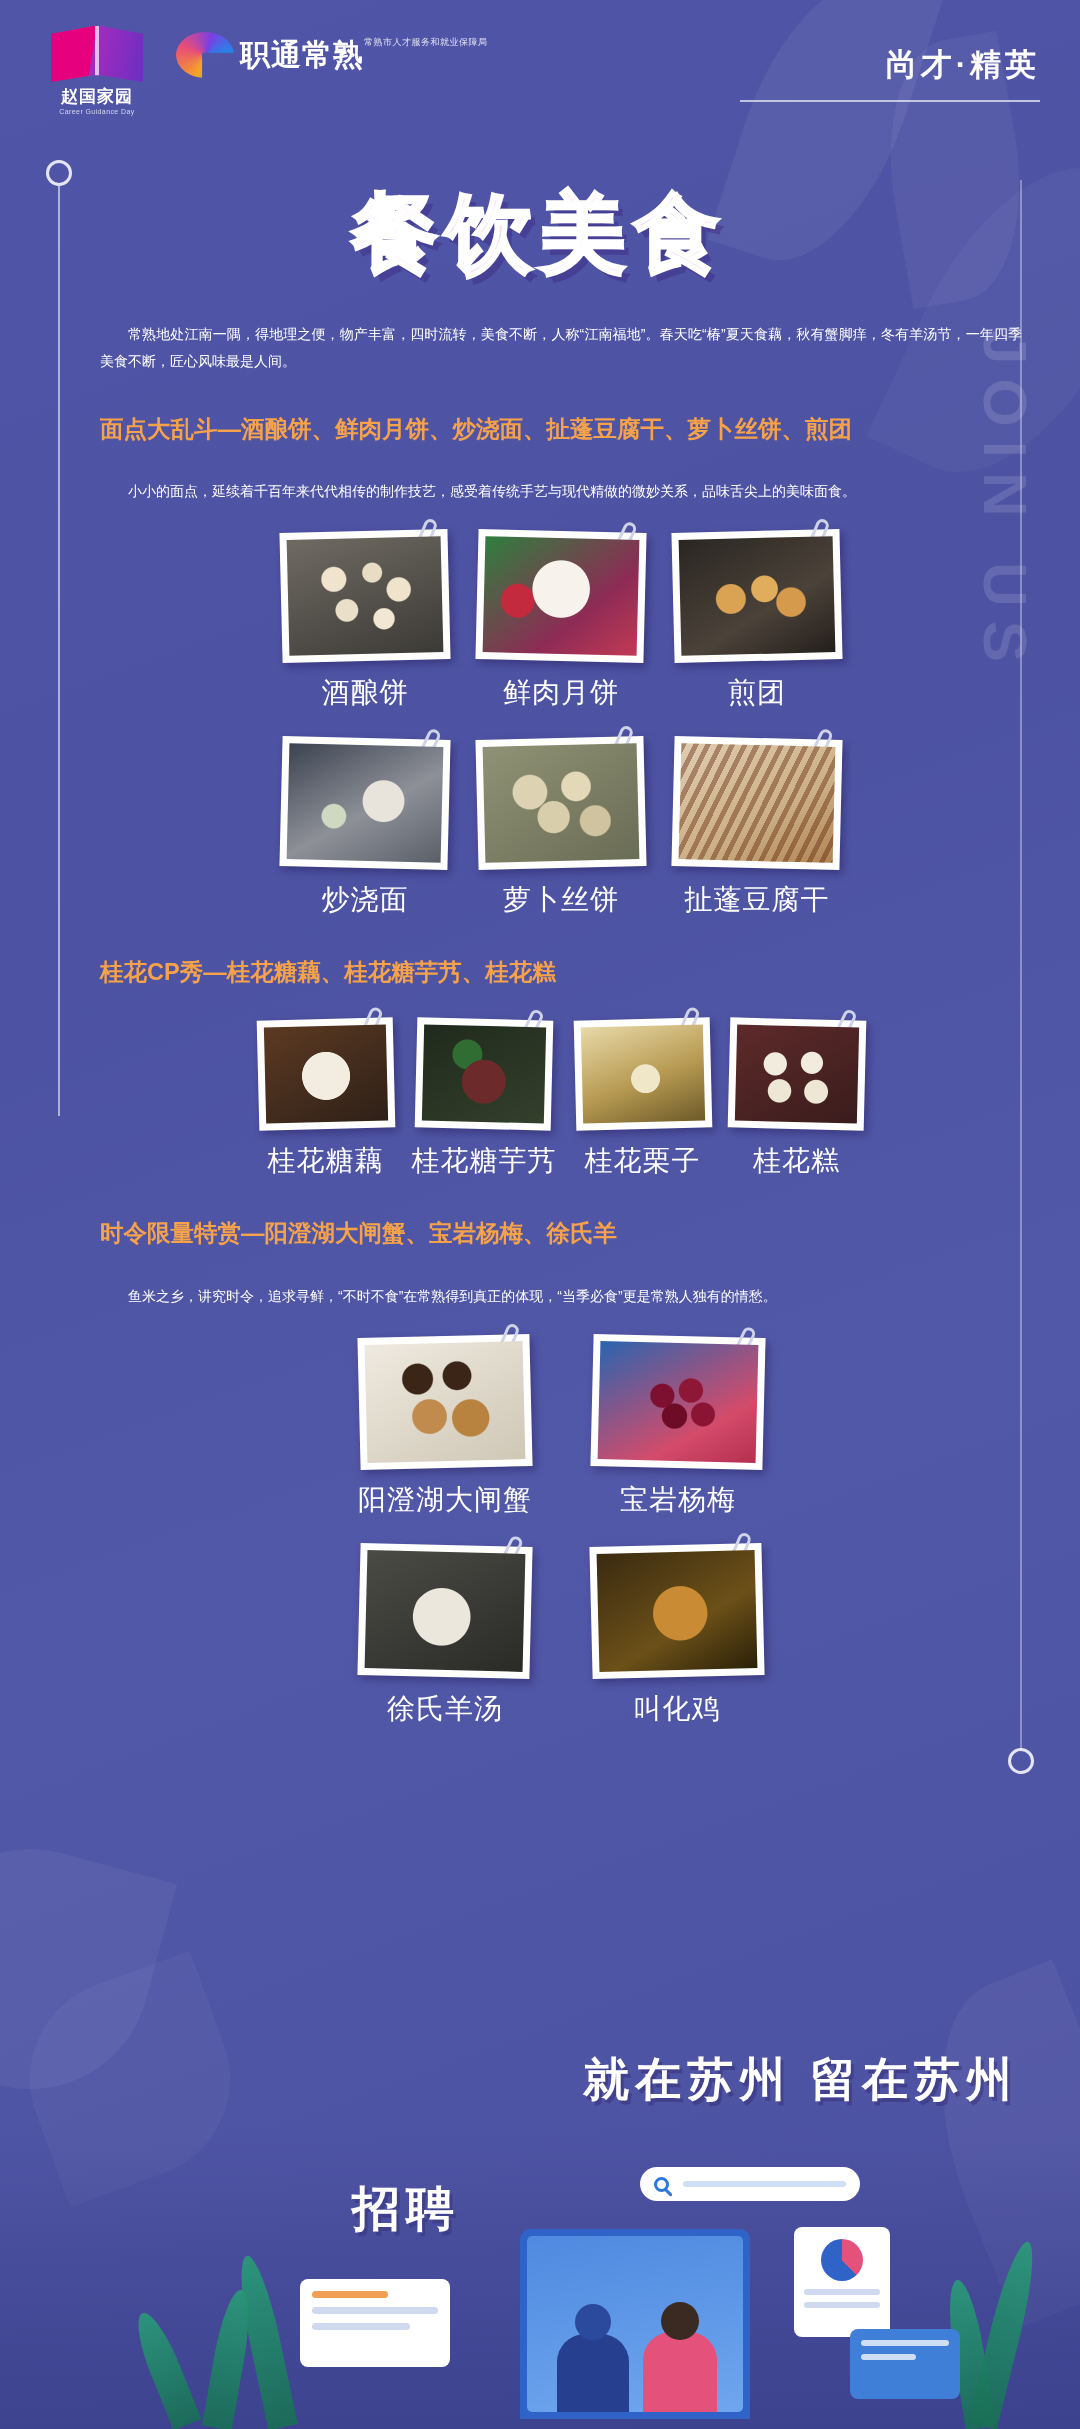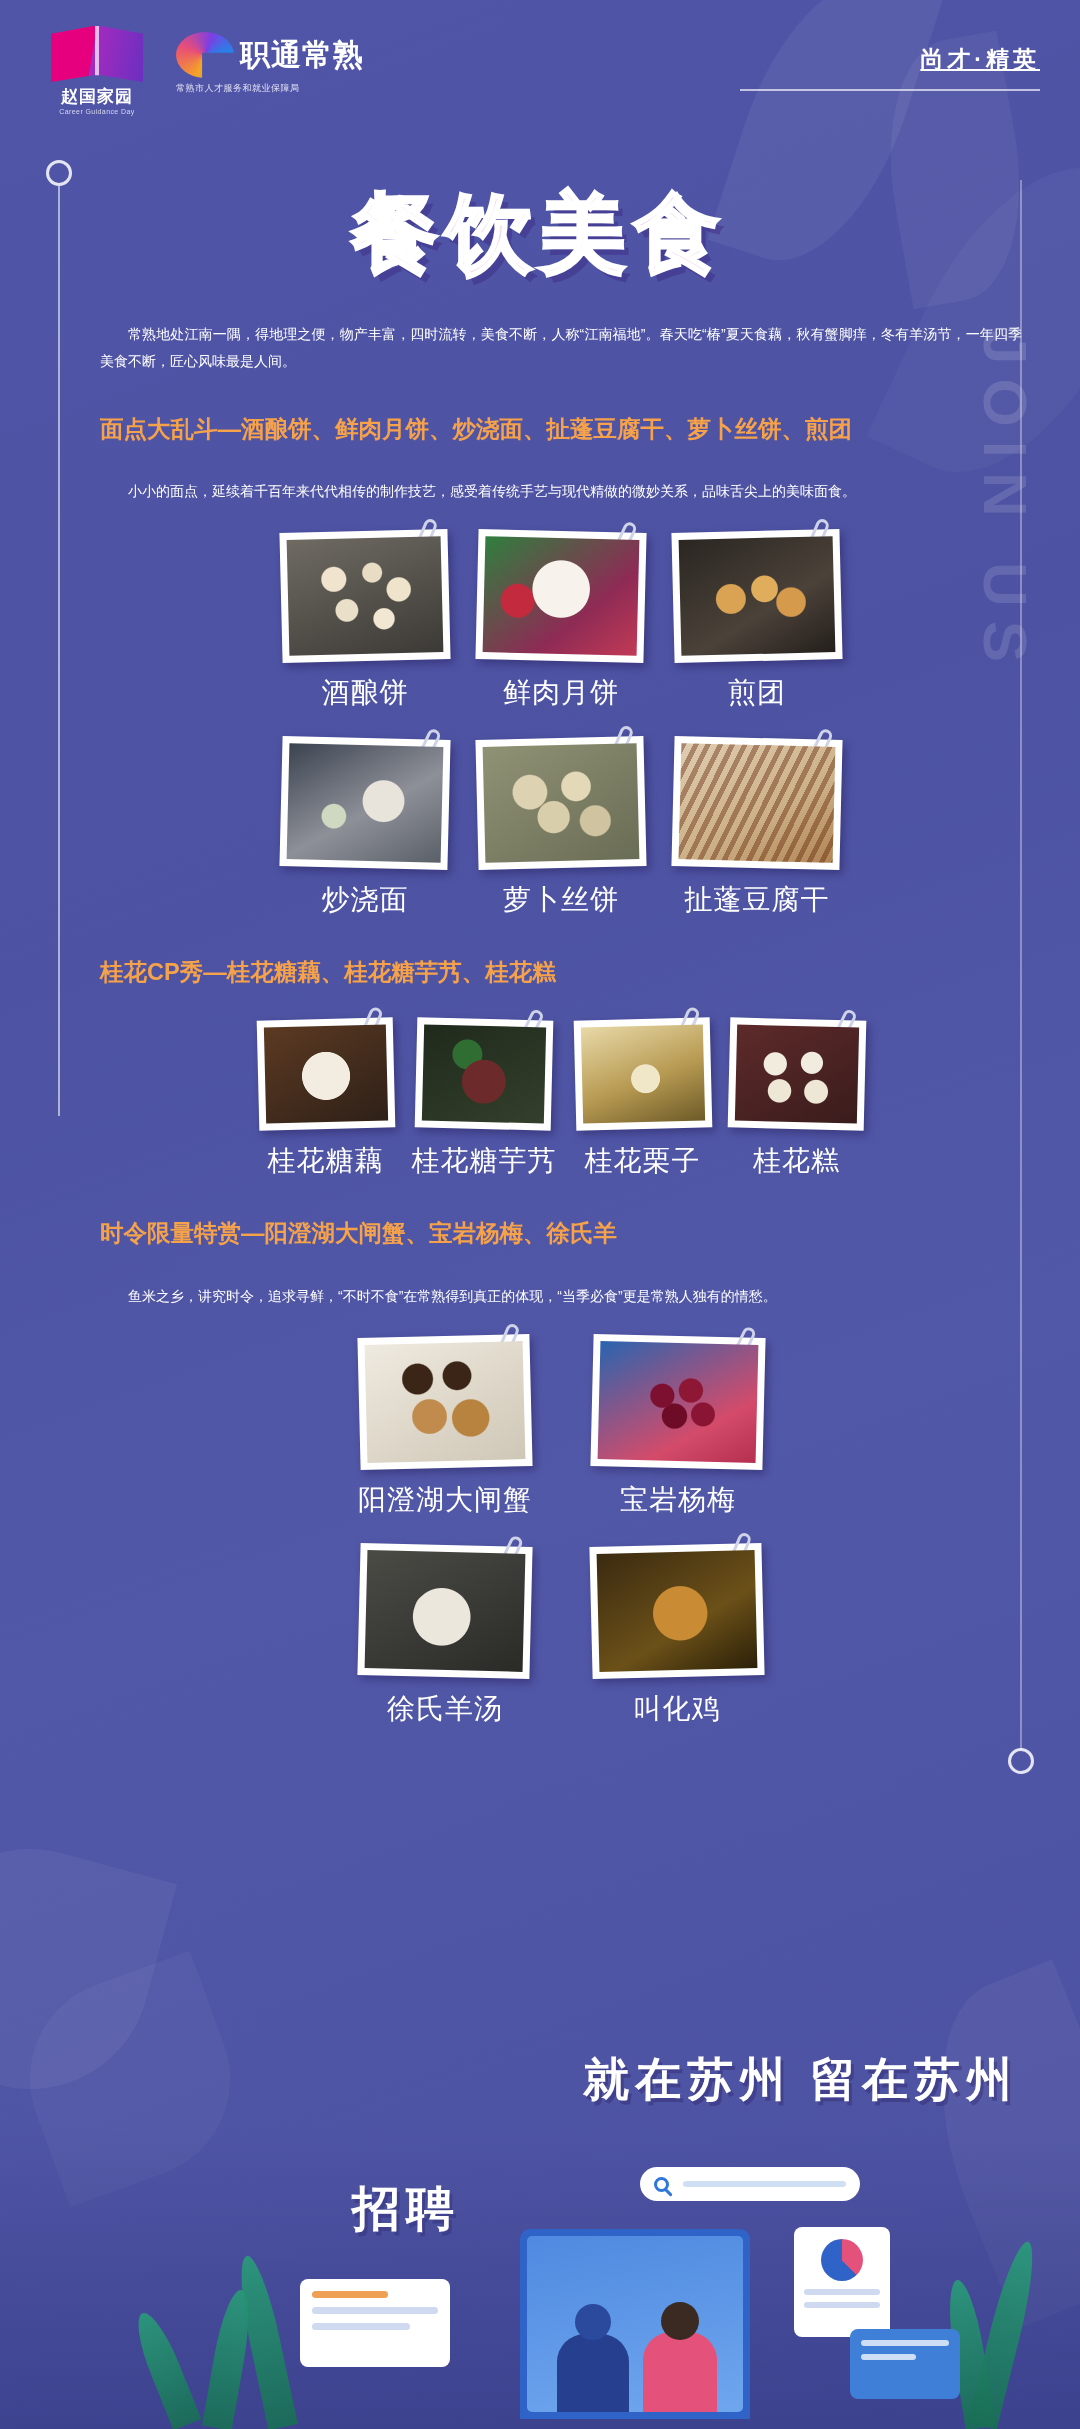--- a/index.html
+++ b/index.html
@@ -70,44 +70,43 @@
   }
   .logo-cgd .cap {
     margin-top: 3px;
     font-size: 17px; color: #fff; font-weight: bold; letter-spacing: 1px;
   }
   .logo-cgd .cap-en { font-size: 7px; color: #d8d8f0; letter-spacing: .4px; }
 
   .logo-zt {
     margin-left: 18px;
     display: flex;
-    flex-direction: column;
+    flex-direction: row;
     padding-top: 6px;
   }
   .logo-zt .row { display: flex; align-items: center; }
   .logo-zt .swoosh {
     width: 58px; height: 46px;
     background: conic-gradient(from 200deg, #f5a623, #e94e77, #7b3fe4, #00a0e9, #f5a623);
     border-radius: 50%;
     clip-path: polygon(0 0, 100% 0, 100% 45%, 45% 45%, 45% 100%, 0 100%);
   }
   .logo-zt .zt-text { font-size: 30px; font-weight: bold; color:#fff; margin-left: 6px; letter-spacing: 1px;}
   .logo-zt .zt-sub { font-size: 9px; color:#e2e2f5; margin-top: 4px; letter-spacing: .5px; }
 
   .header-right {
     margin-left: auto;
     text-align: right;
     padding-top: 18px;
   }
   .header-right .slogan {
-    font-size: 23px;
+    font-size: 31px;
     color: #ffffff;
     letter-spacing: 4px;
     font-weight: bold;
-    text-decoration: underline;
   }
   .header-right .rule {
     margin-top: 14px;
     width: 300px;
     height: 2px;
     background: rgba(255,255,255,0.65);
     margin-left: auto;
   }
 
   

